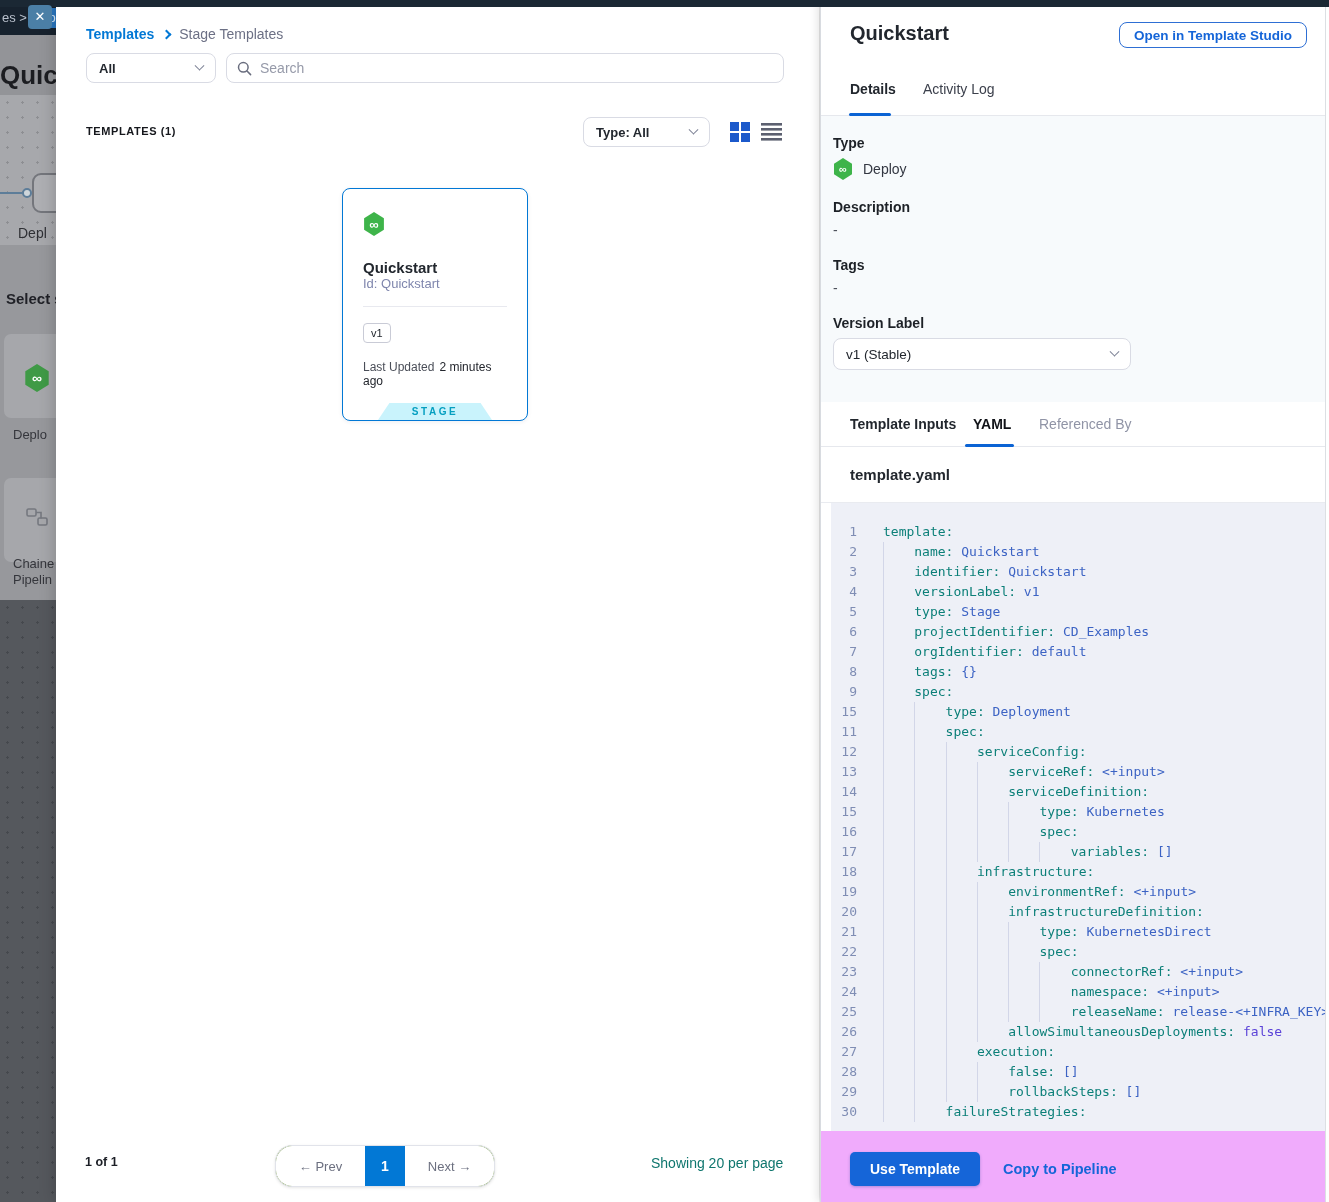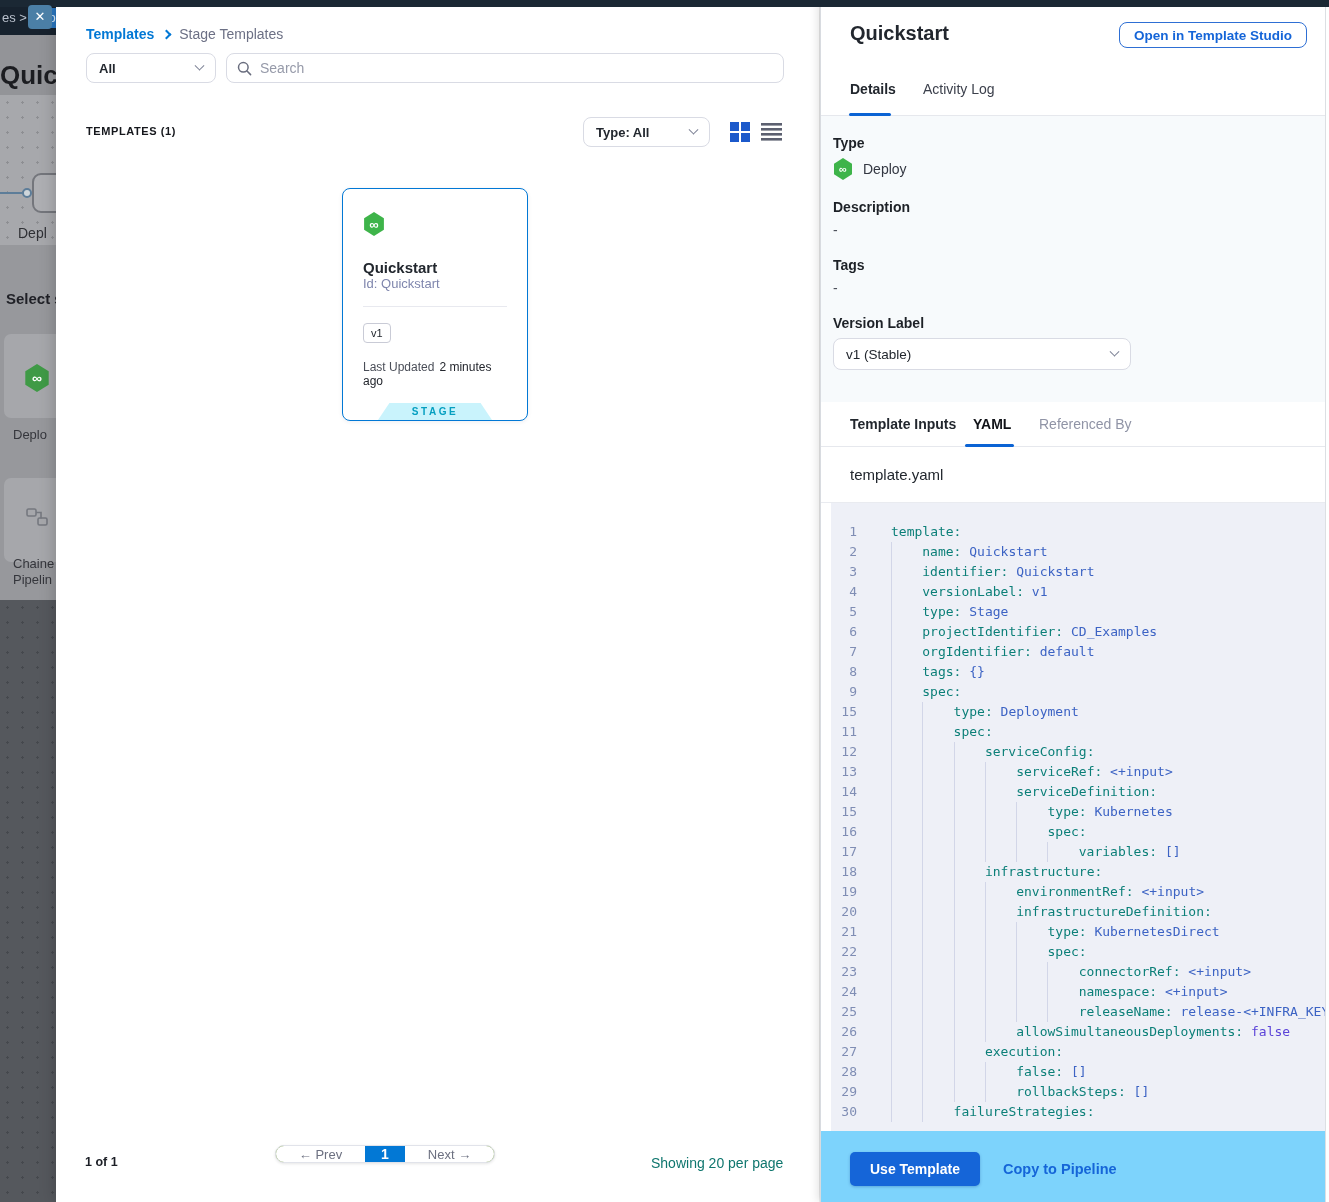--- a/index.html
+++ b/index.html
@@ -73,21 +73,21 @@
   .tc-chip { display:inline-block; margin-top:16px; padding:3px 7px; border:1px solid #c9cbd6; border-radius:4px;
              font-size:11px; color:#22272e; background:#fff; }
   .tc-updated { margin-top:17px; font-size:12px; color:#4a4e58; }
   .tc-updated b { font-weight:400; color:#23262d; margin-left:5px; }
   .tc-badge { position:absolute; left:50%; transform:translateX(-50%); bottom:0; width:114px; height:17px;
               clip-path:polygon(10% 0, 90% 0, 100% 100%, 0 100%); background:#c9f3fc; color:#059fc0;
               font-size:10px; font-weight:700; letter-spacing:2.6px; text-align:center; line-height:18px; }
 
   
   .pg-count { position:absolute; left:29px; top:1155px; font-size:12.5px; font-weight:700; color:#1c1f26; }
-  .pg-pill { position:absolute; left:219px; top:1145px; width:220px; height:18px; background:#4d7c0f; border:1px solid #e1e3ea;
+  .pg-pill { position:absolute; left:219px; top:1145px; width:220px; height:42px; background:#4d7c0f; border:1px solid #e1e3ea;
              border-radius:17px; display:flex; overflow:hidden; box-shadow:0 1px 3px rgba(0,0,0,.10); }
   .pg-btn { flex:1; display:flex; align-items:center; justify-content:center; font-size:13px; color:#6c7080; cursor:pointer; background:#fff; border:none; font-family:"Liberation Sans",sans-serif;}
   .pg-page { width:40px; flex:none; background:#0278d5; color:#fff; font-size:14px; font-weight:700; display:flex;
              align-items:center; justify-content:center; cursor:pointer; border:none; }
   .pg-showing { position:absolute; left:595px; top:1155px; font-size:14px; color:#0f766e; }
 
   
   .drawer { position:absolute; left:820px; top:0; width:509px; height:1202px; background:#fff; z-index:20;
             border-left:1px solid #d8dbe0; box-shadow:-3px 0 8px rgba(0,0,0,.10); }
   .dr-header { position:absolute; left:0; top:7px; right:0; height:57px; background:#fff; }
@@ -110,33 +110,33 @@
   .d-select .sel-label { font-weight:400; font-size:13.5px; }
 
   .dr-subtabs { position:absolute; left:0; top:402px; right:4px; height:45px; background:#fff; border-bottom:1px solid #e6e8ed; }
   .st { position:absolute; top:14px; font-size:14px; cursor:pointer; }
   .st-inputs { left:29px; color:#22272e; font-weight:600; }
   .st-yaml { left:152px; color:#111318; font-weight:700; }
   .st-ref { left:218px; color:#9094a6; }
   .dr-subtabs .underline { position:absolute; left:144px; bottom:-1px; width:49px; height:3px; background:#0b63d4; border-radius:2px; }
 
   .dr-file { position:absolute; left:0; top:447px; right:4px; height:56px; background:#fff; border-bottom:1px solid #e9ebf0; }
-  .dr-filename { position:absolute; left:29px; top:19px; font-size:15px; font-weight:400; color:#22272e; }
+  .dr-filename { position:absolute; left:29px; top:19px; font-size:15px; font-weight:700; color:#22272e; }
 
   .dr-code { position:absolute; left:10px; top:503px; width:495px; height:628px; background:#eef0f7; overflow:hidden;
              padding:19px 0 0 6px; font-family:"DejaVu Sans Mono", monospace; font-size:13px; }
   .cl { display:flex; height:20px; line-height:20px; white-space:pre; }
   .ln { width:20px; text-align:right; color:#7f8db4; flex:none; }
-  .ct { margin-left:34px; }
+  .ct { margin-left:26px; }
   .g  { display:inline-block; width:4ch; height:20px; border-left:1px solid #d2d6e8; vertical-align:top; }
   .yk { color:#0b7f78; }
   .yv { color:#3c63c4; }
   .yb { color:#5b43d8; }
 
-  .dr-footer { position:absolute; left:0; top:1131px; right:4px; bottom:0; background:#7dd3fc; }
+  .dr-footer { position:absolute; left:0; top:1131px; right:4px; bottom:0; background:#f0abfc; }
   .use-btn { position:absolute; left:29px; top:21px; height:34px; padding:0 20px; background:#1565d8; border:none; border-radius:5px;
              color:#fff; font-size:14px; font-weight:700; cursor:pointer; font-family:"Liberation Sans",sans-serif; box-shadow:0 1px 3px rgba(10,60,140,.3); }
   .copy-link { position:absolute; left:182px; top:30px; font-size:14.5px; font-weight:700; color:#1565d8; cursor:pointer; text-decoration:none; }
 
   
   .top-bar { position:absolute; left:0; top:0; width:1329px; height:7px; background:#1b2834; z-index:50; }
   .scroll-gutter { position:absolute; right:0; top:7px; width:4px; height:1195px; background:#fff; border-left:1px solid #dcdfe3; z-index:45; }
 </style>
 </head>
 <body>

